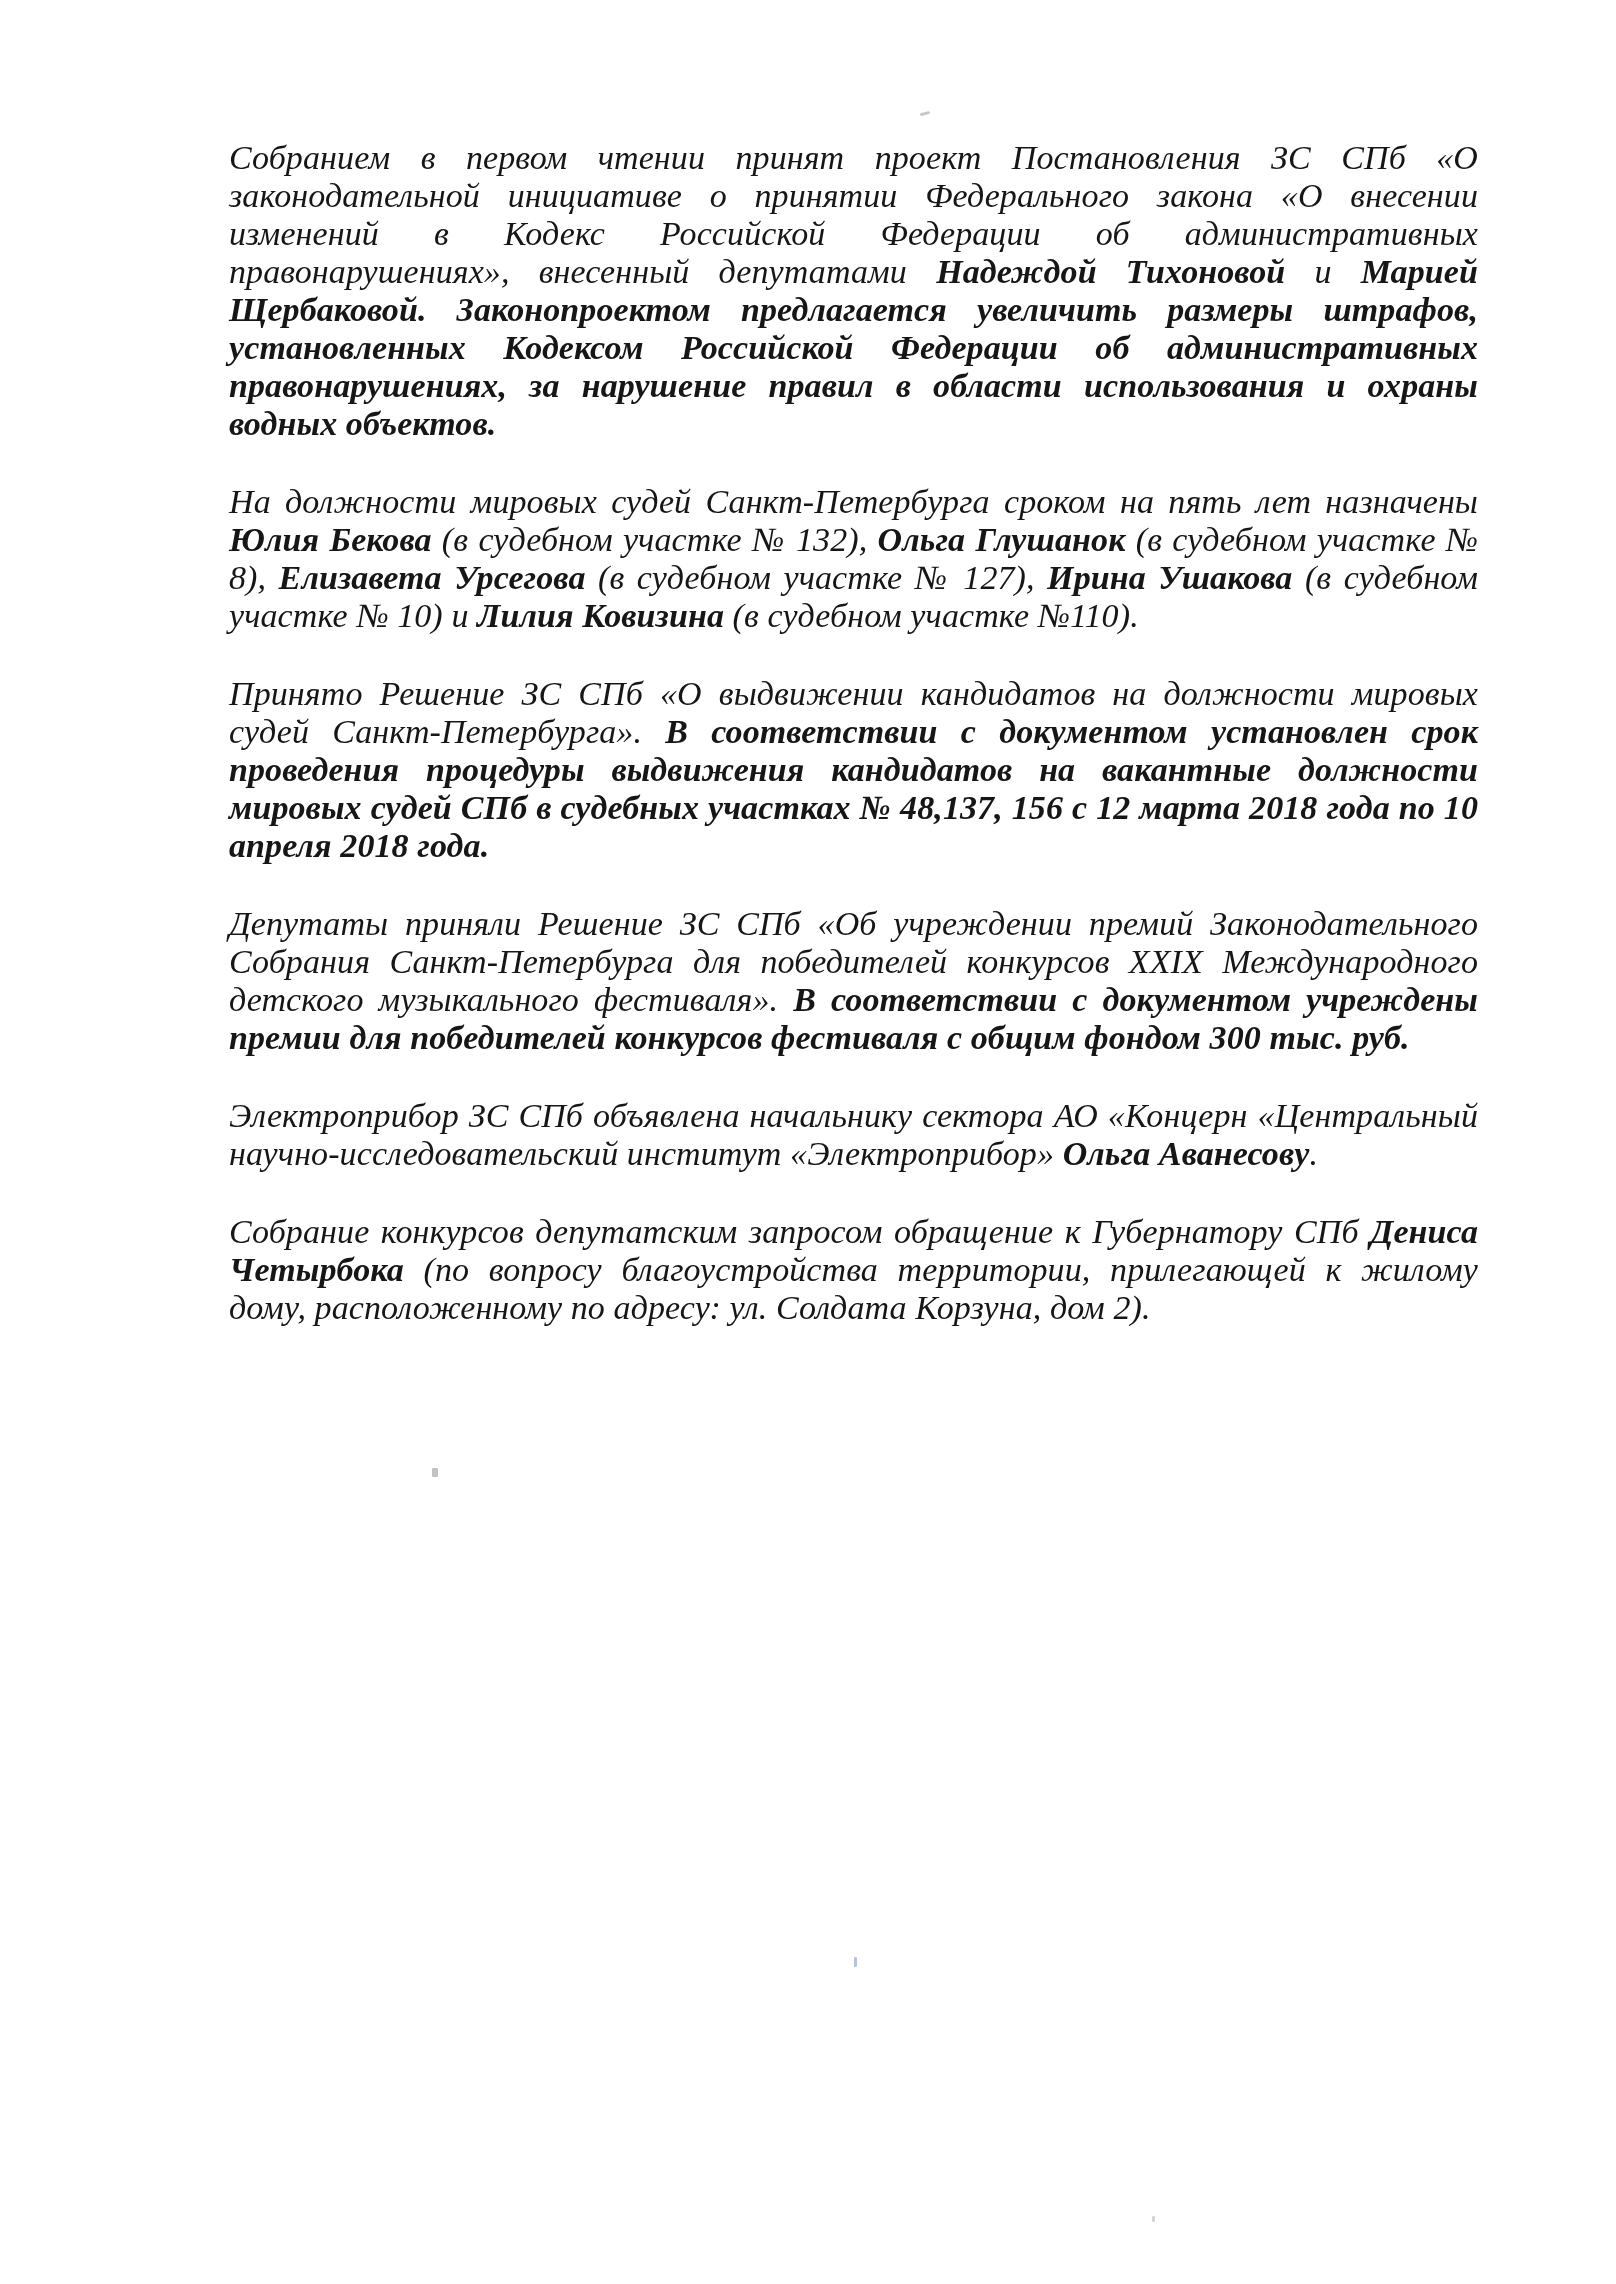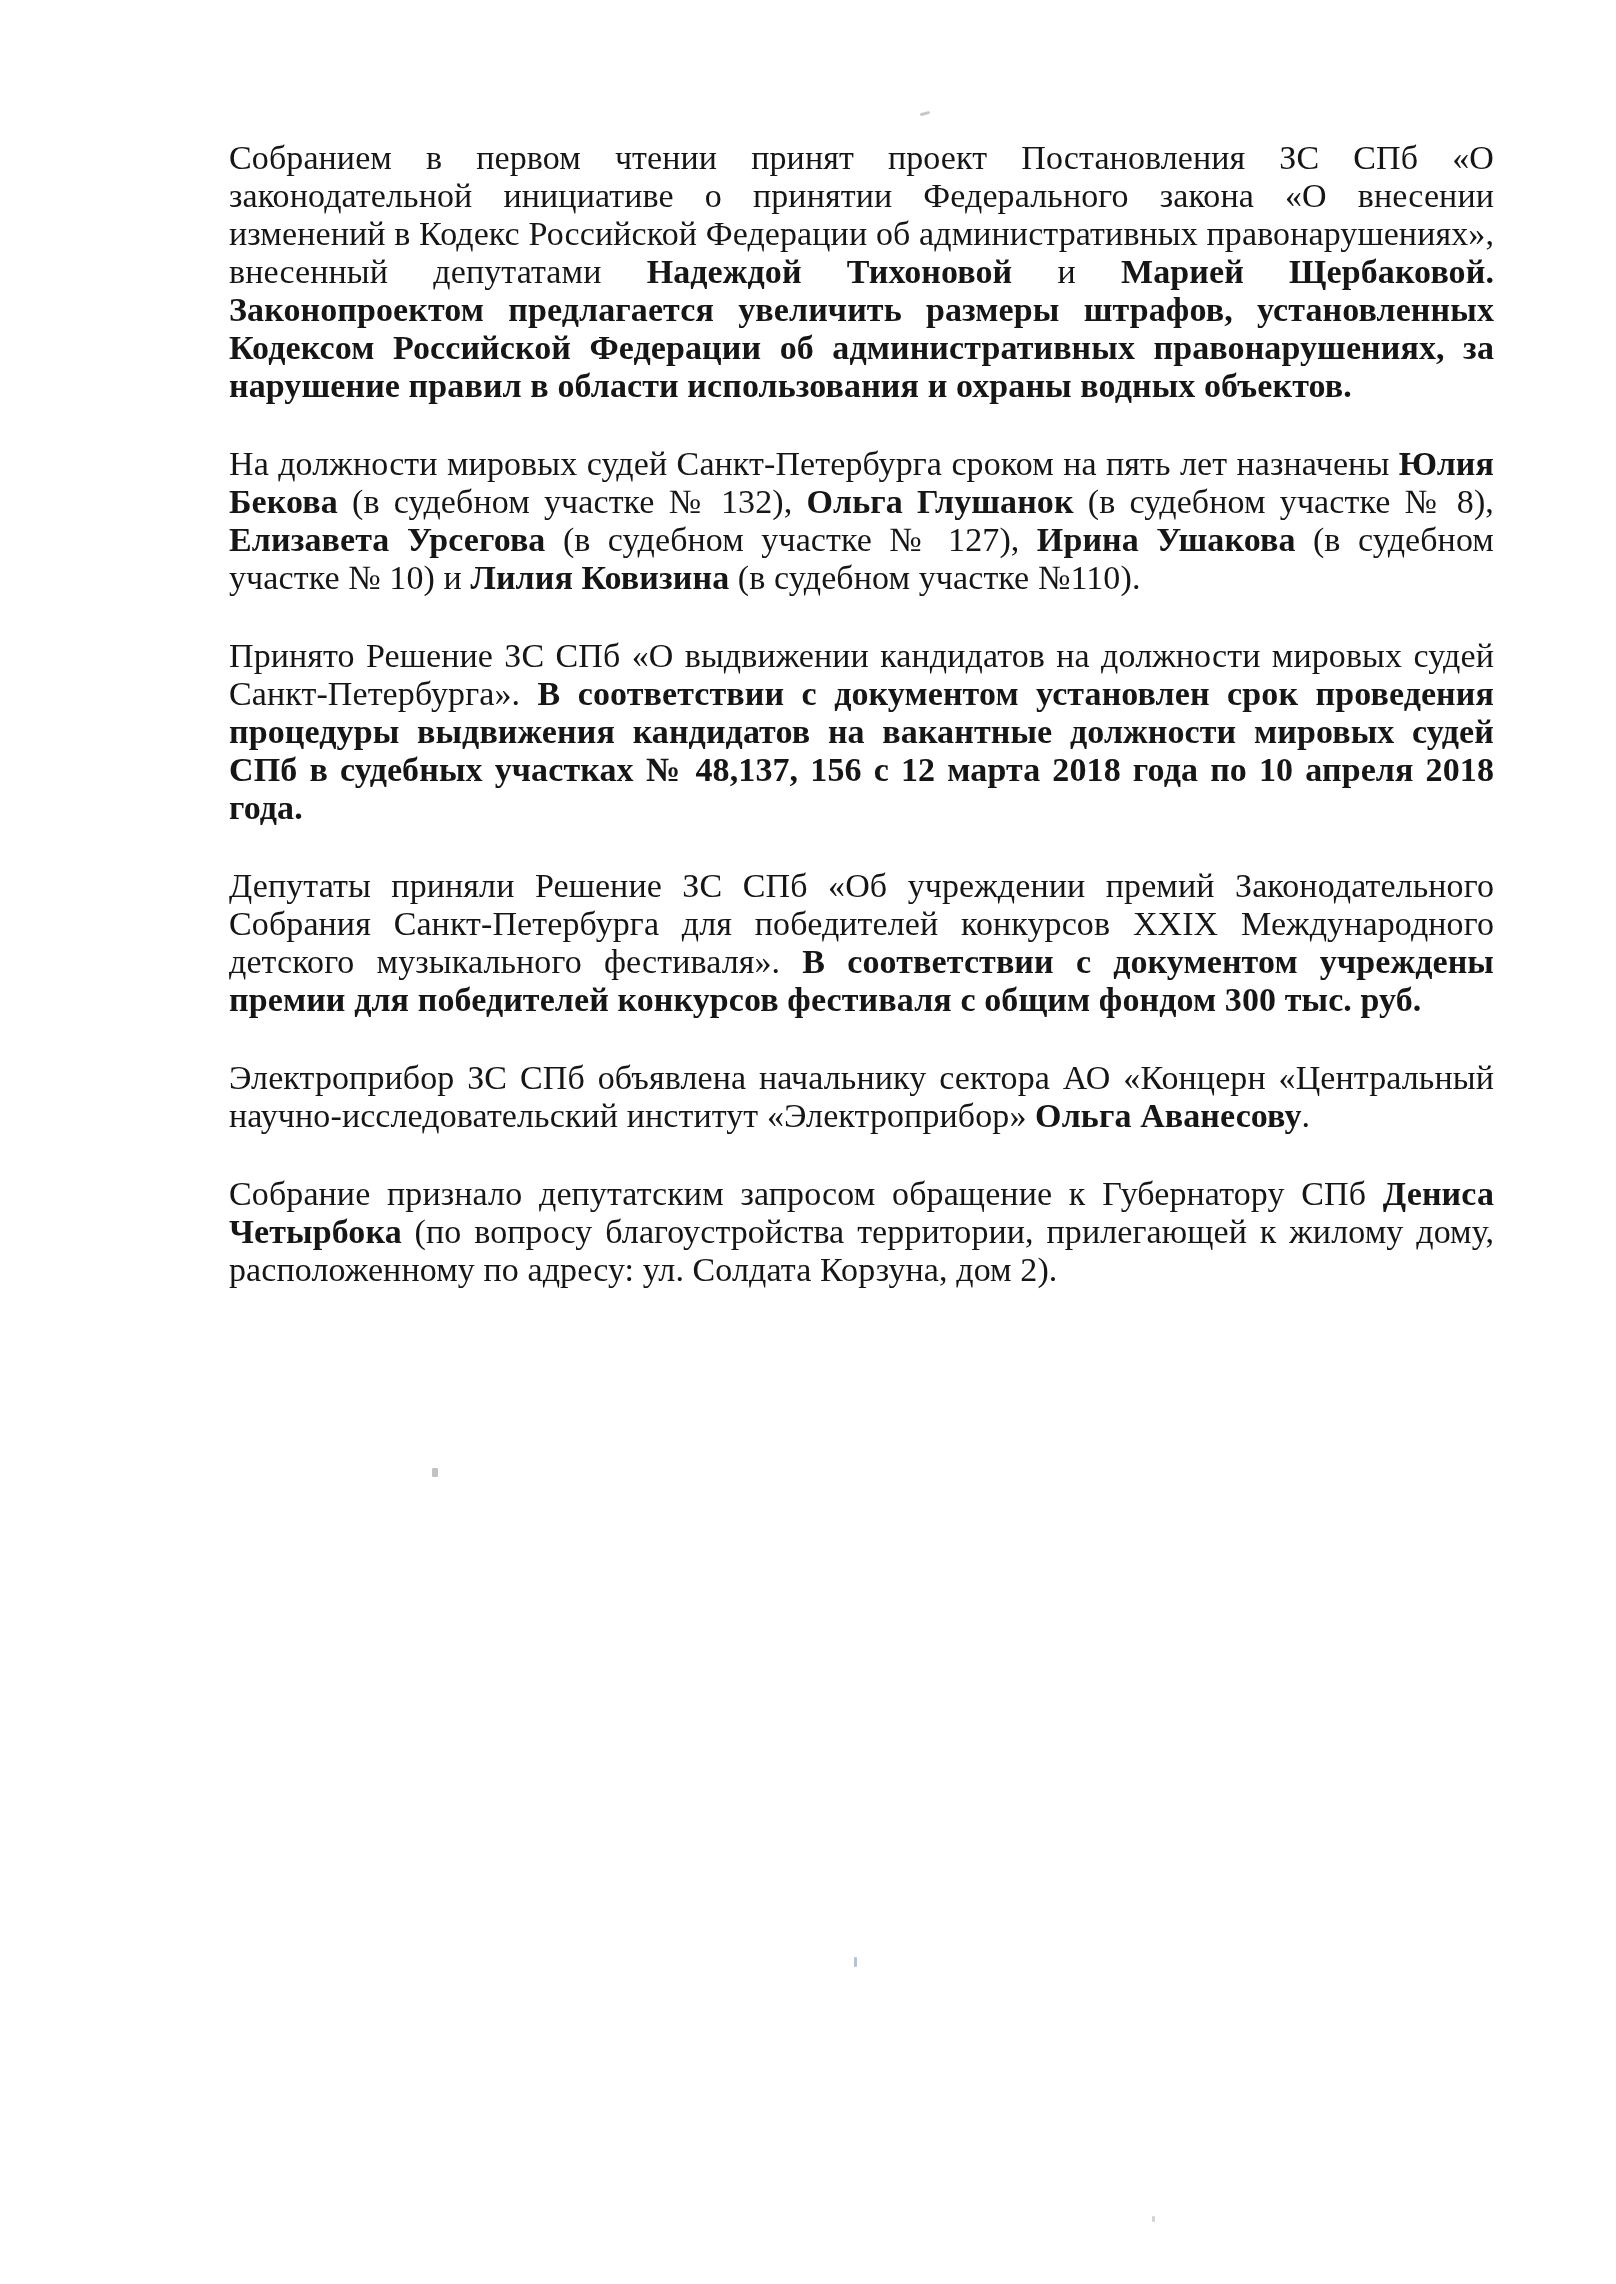--- a/index.html
+++ b/index.html
@@ -29,21 +29,22 @@
     width: 1265px;
     font-family: "Liberation Serif", "DejaVu Serif", serif;
     font-size: 34px;
     line-height: 38px;
     text-align: justify;
     text-justify: inter-word;
     color: var(--text-color);
     letter-spacing: 0.1px;
   }
   .content p {
-    margin: 0 0 40px 0;
+    margin: 0 16px 40px 0;
+    font-style: italic;
   }
   .content p:last-child {
     margin-bottom: 0;
   }
   .b {
     font-weight: bold;
   }
   
   .speck {
     position: absolute;
@@ -57,20 +58,20 @@
 </head>
 <body>
 
 <div class="page">
   <div class="content">
       <p><span>Собранием в первом чтении принят проект Постановления ЗС СПб «О законодательной инициативе о принятии Федерального закона «О внесении изменений в Кодекс Российской Федерации об административных правонарушениях», внесенный депутатами </span><span class="b">Надеждой Тихоновой</span><span> и </span><span class="b">Марией Щербаковой. Законопроектом предлагается увеличить размеры штрафов, установленных Кодексом Российской Федерации об административных правонарушениях, за нарушение правил в области использования и охраны водных объектов.</span></p>
       <p><span>На должности мировых судей Санкт-Петербурга сроком на пять лет назначены </span><span class="b">Юлия Бекова</span><span> (в судебном участке № 132), </span><span class="b">Ольга Глушанок</span><span> (в судебном участке № 8), </span><span class="b">Елизавета Урсегова</span><span> (в судебном участке № 127), </span><span class="b">Ирина Ушакова</span><span> (в судебном участке № 10) и </span><span class="b">Лилия Ковизина</span><span> (в судебном участке №110).</span></p>
       <p><span>Принято Решение ЗС СПб «О выдвижении кандидатов на должности мировых судей Санкт-Петербурга». </span><span class="b">В соответствии с документом установлен срок проведения процедуры выдвижения кандидатов на вакантные должности мировых судей СПб в судебных участках № 48,137, 156 с 12 марта 2018 года по 10 апреля 2018 года.</span></p>
       <p><span>Депутаты приняли Решение ЗС СПб «Об учреждении премий Законодательного Собрания Санкт-Петербурга для победителей конкурсов XXIX Международного детского музыкального фестиваля». </span><span class="b">В соответствии с документом учреждены премии для победителей конкурсов фестиваля с общим фондом 300 тыс. руб.</span></p>
       <p><span>Электроприбор ЗС СПб объявлена начальнику сектора АО «Концерн «Центральный научно-исследовательский институт «Электроприбор» </span><span class="b">Ольга Аванесову</span><span>.</span></p>
-      <p><span>Собрание признало депутатским запросом обращение к Губернатору СПб </span><span class="b">Дениса Четырбока</span><span> (по вопросу благоустройства территории, прилегающей к жилому дому, расположенному по адресу: ул. Солдата Корзуна, дом 2).</span></p>
+      <p><span>Собрание конкурсов депутатским запросом обращение к Губернатору СПб </span><span class="b">Дениса Четырбока</span><span> (по вопросу благоустройства территории, прилегающей к жилому дому, расположенному по адресу: ул. Солдата Корзуна, дом 2).</span></p>
     </div>
   <div class="speck s1"></div>
   <div class="speck s2"></div>
   <div class="speck s3"></div>
   <div class="speck s4"></div>
 </div>
 
 
 </body></html>

